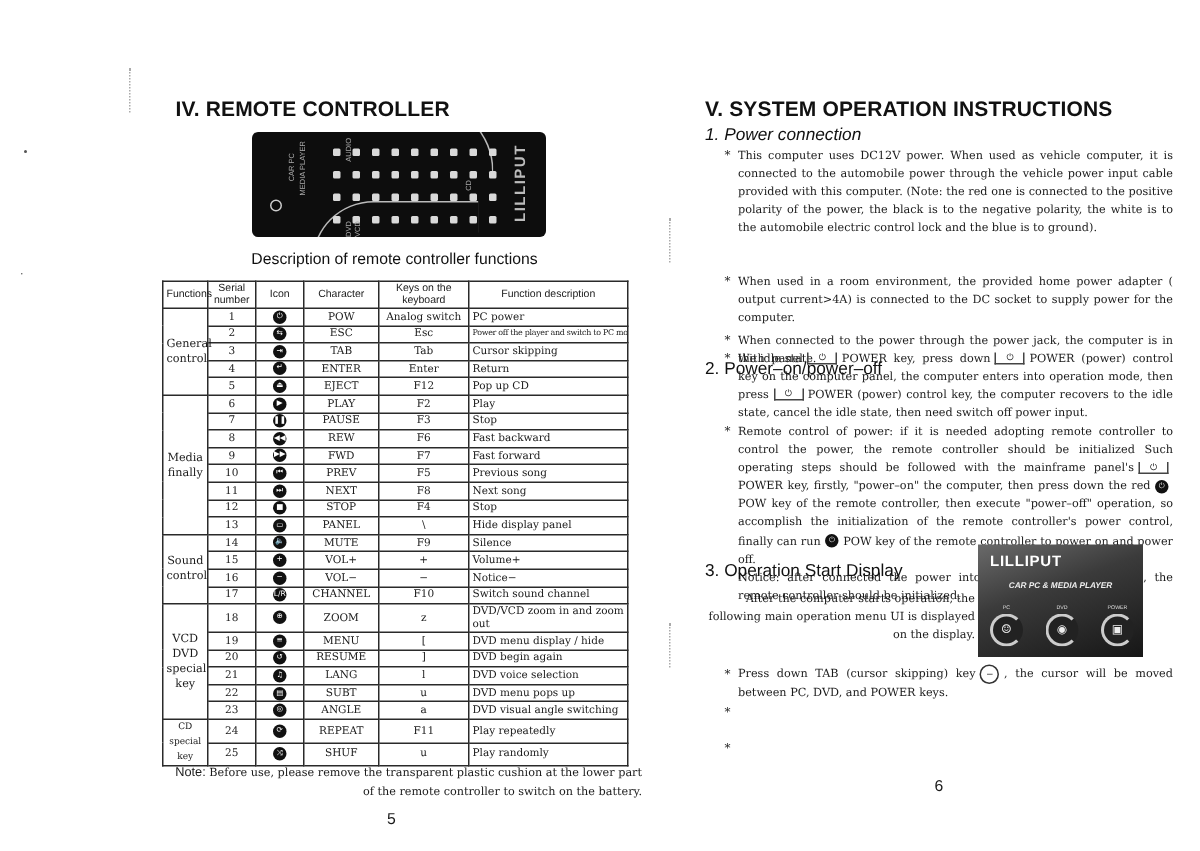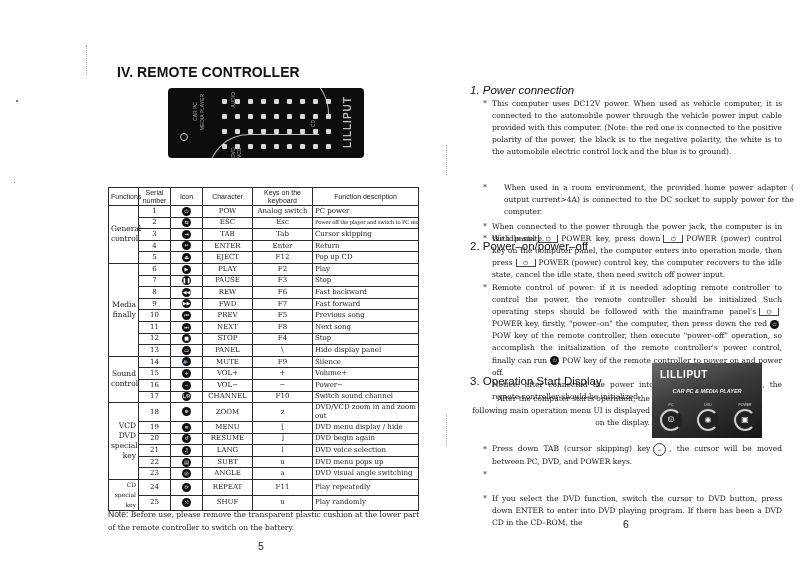--- a/index.html
+++ b/index.html
@@ -32,28 +32,28 @@
   .remote .pow { position: absolute; left: 12px; top: 45px; width: 6px; height: 6px; border: 1px solid #ccc; border-radius: 50%; }
 
   .caption { position: absolute; left: 108px; width: 310px; text-align: center; top: 167px; font-family: "Liberation Sans", sans-serif; font-size: 10.5px; color: #111; }
 
   table.rc {
     position: absolute; left: 108px; top: 187px; width: 310px; border-collapse: collapse;
     font-size: 7px; table-layout: fixed;
   }
   table.rc th, table.rc td { border: 1px solid #2a2a2a; padding: 0 2px; height: 10.6px; line-height: 9px; }
   table.rc th { font-family: "Liberation Sans", sans-serif; font-weight: normal; font-size: 7px; height: 17px; text-align: center; line-height: 8px; }
-  table.rc td.grp { text-align: right; font-size: 7.5px; line-height: 10px; }
+  table.rc td.grp { text-align: center; font-size: 7.5px; line-height: 10px; }
   table.rc td.grp.small { font-size: 6px; }
   table.rc td.c { text-align: center; }
   table.rc td.l { text-align: left; }
   table.rc td.tiny { font-size: 5.3px; letter-spacing: -0.2px; white-space: nowrap; overflow: hidden; }
   .ic { display: inline-block; width: 9px; height: 9px; border-radius: 50%; background: #111; color: #fff; font-size: 5px; line-height: 9px; text-align: center; vertical-align: middle; font-family: "DejaVu Sans", sans-serif; }
 
-  .note { position: absolute; left: 108px; top: 508px; width: 320px; font-size: 7.5px; line-height: 13px; }
+  .note { position: absolute; left: 108px; top: 508px; width: 320px; font-size: 7.5px; line-height: 13px; text-align: right; }
   .note .lbl { font-family: "Liberation Sans", sans-serif; font-size: 8.5px; }
   .pgnum { position: absolute; font-family: "Liberation Sans", sans-serif; font-size: 10.5px; }
 
   .para { position: absolute; font-size: 7.5px; line-height: 12.1px; text-align: justify; }
   .bullet { position: absolute; font-size: 8px; }
   .keybox { display: inline-block; width: 18px; height: 7px; border-left: 1px solid #444; border-right: 1px solid #444; border-bottom: 1px solid #444; text-align: center; font-size: 6px; line-height: 7px; vertical-align: middle; margin: 0 3px; }
   .redpow { display: inline-block; width: 9px; height: 9px; border-radius: 50%; background: #111; color: #ddd; font-size: 5px; text-align: center; line-height: 9px; vertical-align: middle; margin: 0 3px; }
   .tabkey { display: inline-block; width: 11px; height: 11px; border: 1px solid #333; border-radius: 50%; font-size: 6px; line-height: 11px; text-align: center; vertical-align: middle; margin: 0 3px; }
   .entkey { display: inline-block; width: 8px; height: 6px; border-bottom: 1px solid #333; border-left: 1px solid #333; border-right: 1px solid #333; border-radius: 0 0 6px 6px; vertical-align: middle; margin: 0 2px; }
 
@@ -124,20 +124,21 @@
         <div class="btn"></div>
         <div class="btn"></div>
         <div class="btn"></div>
     </div>
     <span class="vlabel" style="left:62px;top:50px;">DVD VCD</span>
     <span class="vlabel" style="left:62px;top:4px;">AUDIO</span>
     <span class="vlabel" style="left:142px;top:32px;">CD</span>
     <div class="brand">LILLIPUT</div>
   </div>
 
+  <div class="caption">Description of remote controller functions</div>
 
   <table class="rc">
     <colgroup>
       <col style="width:30px">
         <col style="width:32px">
         <col style="width:32px">
         <col style="width:50px">
         <col style="width:60px">
         <col style="width:106px">
     </colgroup>
@@ -261,21 +262,21 @@
         <td class="c"><span class="ic">+</span></td>
         <td class="c">VOL+</td>
         <td class="c">+</td>
         <td class="l">Volume+</td>
       </tr>
       <tr>
         <td class="c">16</td>
         <td class="c"><span class="ic">−</span></td>
         <td class="c">VOL−</td>
         <td class="c">−</td>
-        <td class="l">Power−</td>
+        <td class="l">Notice−</td>
       </tr>
       <tr>
         <td class="c">17</td>
         <td class="c"><span class="ic">L/R</span></td>
         <td class="c">CHANNEL</td>
         <td class="c">F10</td>
         <td class="l">Switch sound channel</td>
       </tr>
 
       <tr>
@@ -344,28 +345,29 @@
     <span class="lbl">Note:</span><span> Before use, please remove the transparent plastic cushion at the lower part of the remote controller to switch on the battery.</span>
   </div>
 
   <div class="pgnum" style="left:258px;top:540px;">5</div>
 </div>
 
 <div class="page page-right">
   <div class="dotted" style="left:6px;top:145px;height:30px;"></div>
   <div class="dotted" style="left:6px;top:415px;height:30px;"></div>
 
+  <div class="h1" style="left:30px;top:64px;">V. SYSTEM OPERATION INSTRUCTIONS</div>
 
   <div class="h2" style="left:30px;top:84px;font-style:italic;">1. Power connection</div>
   <div class="bullet" style="left:43px;top:99px;">*</div>
   <div class="para" style="left:52px;top:98px;width:290px;">
     <span>This computer uses DC12V power. When used as vehicle computer, it is connected to the automobile power through the vehicle power input cable provided with this computer. (Note: the red one is connected to the positive polarity of the power, the black is to the negative polarity, the white is to the automobile electric control lock and the blue is to ground).</span><br>
   </div>
   <div class="bullet" style="left:43px;top:183px;">*</div>
-  <div class="para" style="left:64px;top:182px;width:290px;">When used in a room environment, the provided home power adapter ( output current&gt;4A) is connected to the DC socket to supply power for the computer.</div>
+  <div class="para" style="left:52px;top:182px;width:290px;">When used in a room environment, the provided home power adapter ( output current&gt;4A) is connected to the DC socket to supply power for the computer.</div>
 
   <div class="h2" style="left:30px;top:202px;margin-top:38px;">2. Power–on/power–off</div>
   <div class="bullet" style="left:43px;top:222px;">*</div>
   <div class="para" style="left:52px;top:221px;width:290px;">When connected to the power through the power jack, the computer is in the idle state.</div>
   <div class="bullet" style="left:43px;top:234px;">*</div>
   <div class="para" style="left:52px;top:233px;width:290px;">
     <span>With panel</span><span class="keybox">⏻</span><span>POWER key, press down</span><span class="keybox">⏻</span><span>POWER (power) control key on the computer panel, the computer enters into operation mode, then press</span><span class="keybox">⏻</span><span>POWER (power) control key, the computer recovers to the idle state, cancel the idle state, then need switch off power input.</span>
   </div>
   <div class="bullet" style="left:43px;top:283px;">*</div>
   <div class="para" style="left:52px;top:282px;width:290px;">
@@ -394,16 +396,15 @@
       </div>
     </div>
   </div>
 
   <div class="bullet" style="left:43px;top:445px;">*</div>
   <div class="para" style="left:52px;top:443px;width:290px;">
     <span>Press down TAB (cursor skipping) key</span><span class="tabkey">−</span><span>, the cursor will be moved between PC, DVD, and POWER keys.</span>
   </div>
   <div class="bullet" style="left:43px;top:470px;">*</div>
   <div class="bullet" style="left:43px;top:494px;">*</div>
-  <div class="para" style="left:52px;top:493px;width:290px;">If you select the DVD function, switch the cursor to DVD button, press down ENTER to enter into DVD playing program. If there has been a DVD CD in the CD–ROM, the</div>
 
   <div class="pgnum" style="left:183px;top:518px;">6</div>
 </div>
 
 </body></html>

